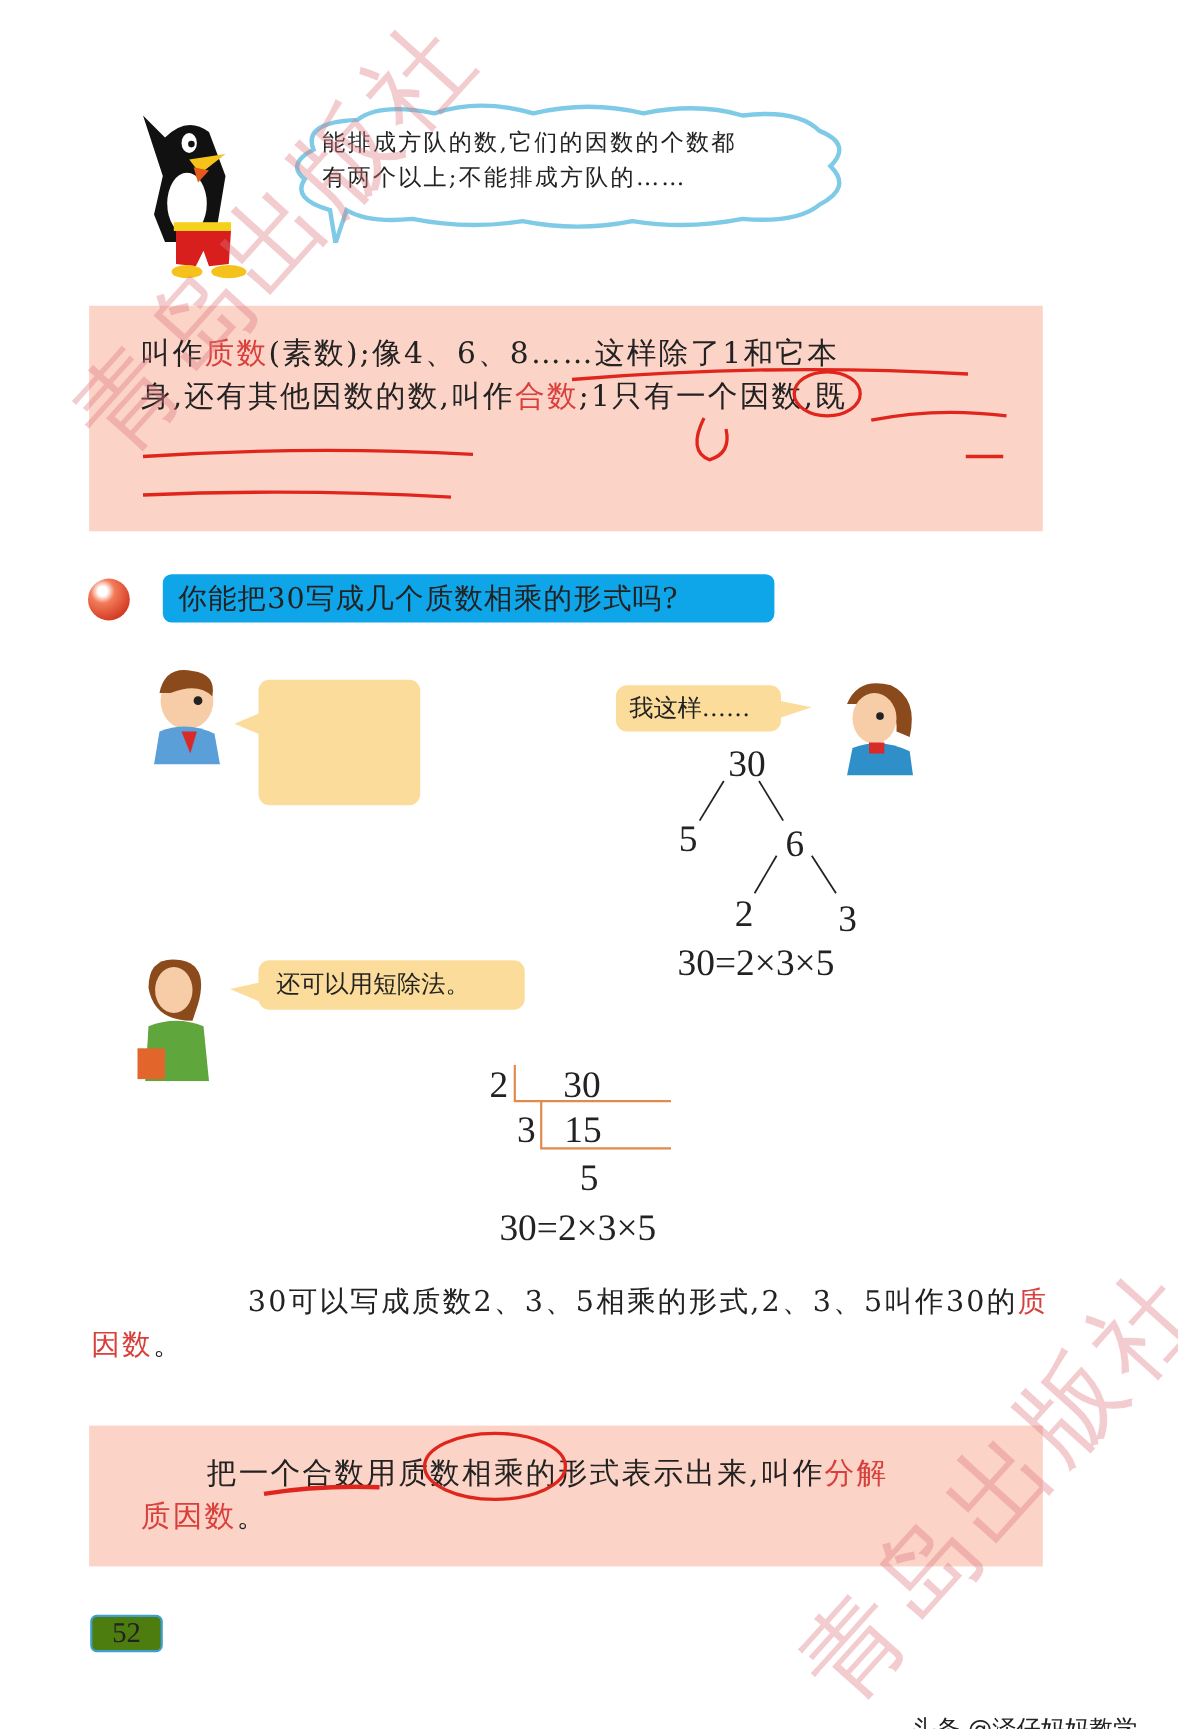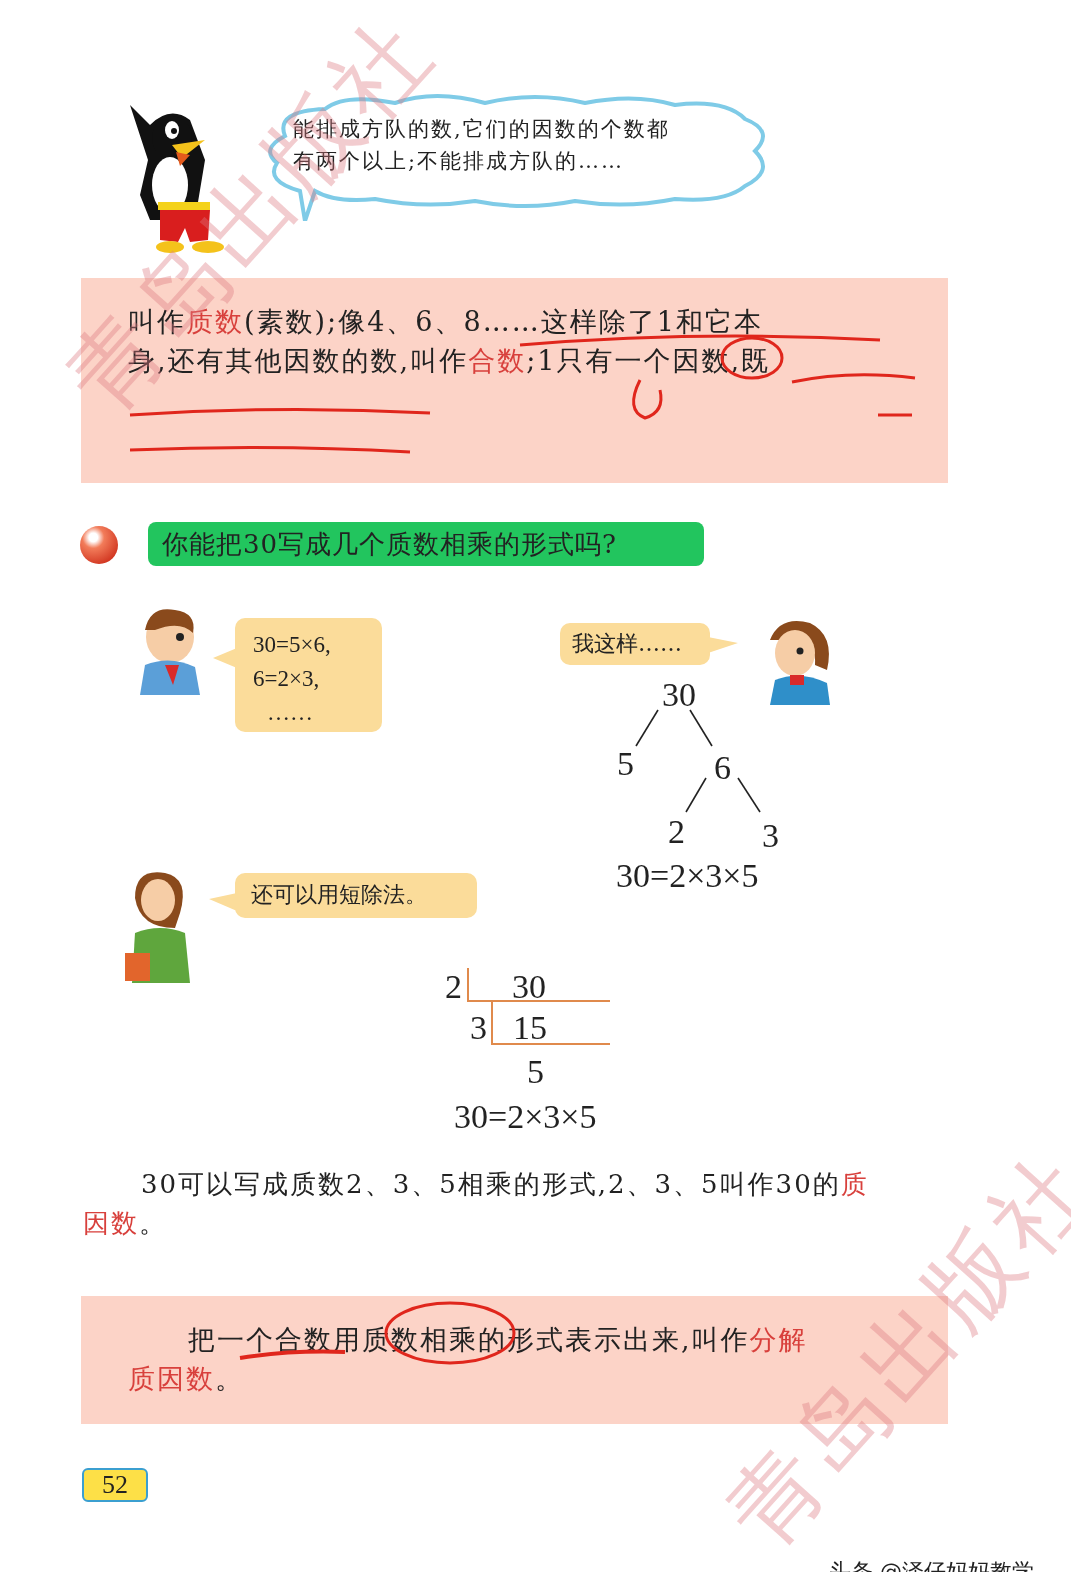--- a/index.html
+++ b/index.html
@@ -7,22 +7,22 @@
          font-family:"DejaVu Serif","Liberation Serif",serif; color:#222; }
   .abs { position:absolute; }
   .red { color:#d8403c;margin-top:44px; }
   .watermark { position:absolute; color:rgba(220,120,130,0.38); font-size:92px; white-space:nowrap;
                transform-origin:left top; font-family:"DejaVu Serif",serif; letter-spacing:6px; pointer-events:none; z-index:5;}
   .pinkbox { position:absolute; background:#fcd3c7; }
   .para { position:absolute; font-size:27px; line-height:39px; letter-spacing:2px; }
   .cloud-text { font-size:21px; line-height:32px; letter-spacing:2px; }
   .bubble { position:absolute; background:#fbdc9a; border-radius:10px; font-size:22px; }
   .num { font-size:34px; position:absolute; font-family:"Liberation Serif",serif; }
-  .qbar { position:absolute; background:#22c55e; border-radius:8px; font-size:26px; letter-spacing:1px;}
-  .pg { position:absolute; background:#fde047; border:2px solid #3b9fd0; border-radius:6px;
+  .qbar { position:absolute; background:#0ea5e9; border-radius:8px; font-size:26px; letter-spacing:1px;}
+  .pg { position:absolute; background:#4d7c0f; border:2px solid #3b9fd0; border-radius:6px;
         font-size:26px; text-align:center; font-family:"Liberation Serif",serif; }
   .credit { position:absolute; font-family:"DejaVu Sans",sans-serif; font-size:22px; color:#222;
             text-shadow: 1px 1px 0 #fff, -1px -1px 0 #fff; }
 </style>
 </head>
 <body>
 
 <div class="watermark" style="left:40px; top:355px; transform:rotate(-48deg);">青岛出版社</div>
 <div class="watermark" style="left:700px; top:1490px; transform:rotate(-48deg);">青岛出版社</div>
 
@@ -81,25 +81,20 @@
   <svg width="80" height="90" viewBox="0 0 80 90">
     <ellipse cx="35" cy="32" rx="24" ry="26" fill="#f6cda6"></ellipse>
     <path d="M10 25 Q15 0 40 5 Q62 8 58 28 Q45 15 20 25 Z" fill="#8a4a1c"></path>
     <circle cx="45" cy="32" r="4" fill="#222"></circle>
     <path d="M5 90 L10 60 Q35 50 60 62 L65 90 Z" fill="#5b9fd8"></path>
     <path d="M30 60 L38 80 L44 60 Z" fill="#d92a2a"></path>
   </svg>
 </div>
 <div class="bubble" style="left:235px; top:618px; width:147px; height:114px;">
   <div class="abs" style="left:-22px; top:30px; width:0; height:0; border-top:10px solid transparent; border-bottom:10px solid transparent; border-right:24px solid #fbdc9a;"></div>
-  <div class="abs" style="left:18px; top:10px; font-size:23px; line-height:34px; font-family:'Liberation Serif',serif;">
-    <div>30=5×6,</div>
-    <div>6=2×3,</div>
-    <div style="padding-left:14px;">……</div>
-  </div>
 </div>
 
 <div class="bubble" style="left:560px; top:623px; width:150px; height:42px;">
   <span style="position:absolute;left:12px;top:6px;">我这样……</span>
   <div class="abs" style="right:-28px; top:14px; width:0; height:0; border-top:6px solid transparent; border-bottom:10px solid transparent; border-left:30px solid #fbdc9a;"></div>
 </div>
 <div class="abs" style="left:755px; top:615px; width:85px; height:90px;">
   <svg width="85" height="90" viewBox="0 0 85 90">
     <path d="M15 25 Q25 0 55 8 Q80 20 72 55 L60 50 Q62 30 40 25 Z" fill="#8a4a1c"></path>
     <ellipse cx="40" cy="38" rx="20" ry="23" fill="#f6cda6"></ellipse>
@@ -144,21 +139,21 @@
   <div class="num" style="left:513px; top:1009px;">15</div>
   <div class="num" style="left:527px; top:1053px;">5</div>
   <div class="num" style="left:454px; top:1098px;">30=2×3×5</div>
   <svg class="abs" style="left:460px; top:968px;" width="160" height="80">
     <polyline points="8,0 8,33 150,33" stroke="#e08a4c" stroke-width="2" fill="none"></polyline>
     <polyline points="32,33 32,76 150,76" stroke="#e08a4c" stroke-width="2" fill="none"></polyline>
   </svg>
 </div>
 
 <div class="para" style="left:83px; top:1165px; width:870px; font-size:26px;">
-  <div style="padding-left:58px;">
+  <div style="padding-left:58px;text-align:right;">
     <span>30可以写成质数2、3、5相乘的形式,2、3、5叫作30的</span><span class="red">质</span>
   </div>
   <div>
     <span class="red">因数</span><span>。</span>
   </div>
 </div>
 
 <div class="pinkbox" style="left:81px; top:1296px; width:867px; height:128px;"></div>
 <div class="para" style="left:128px; top:1320px; width:790px;">
   <div style="padding-left:60px;">

